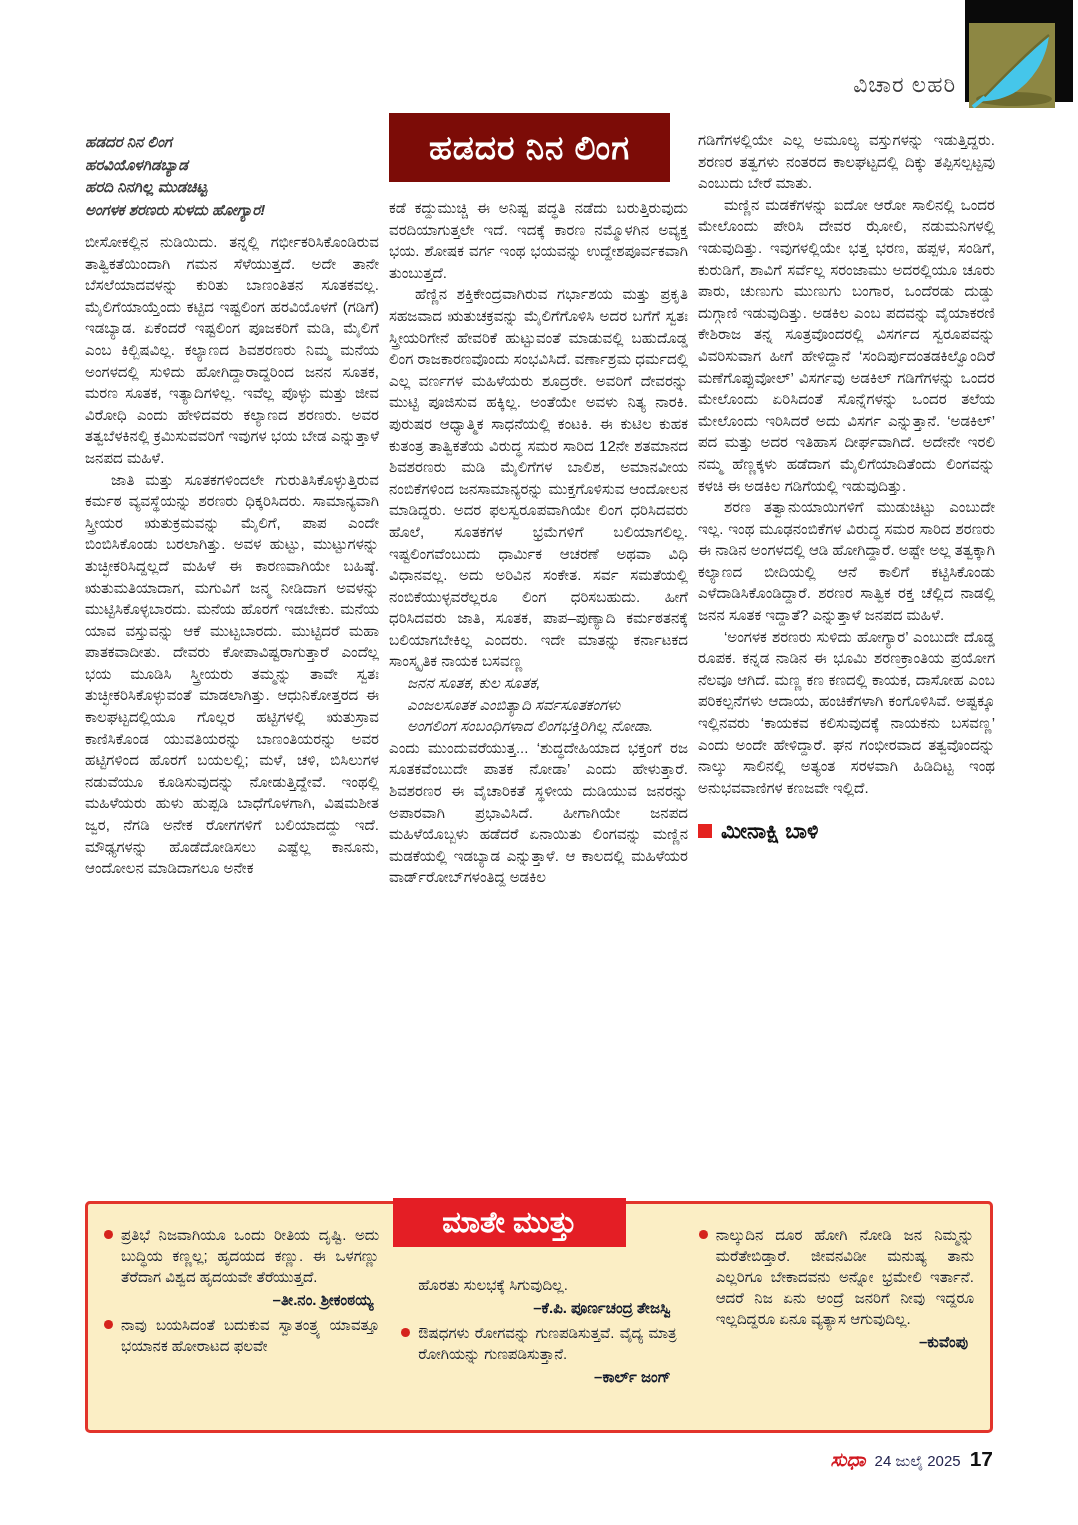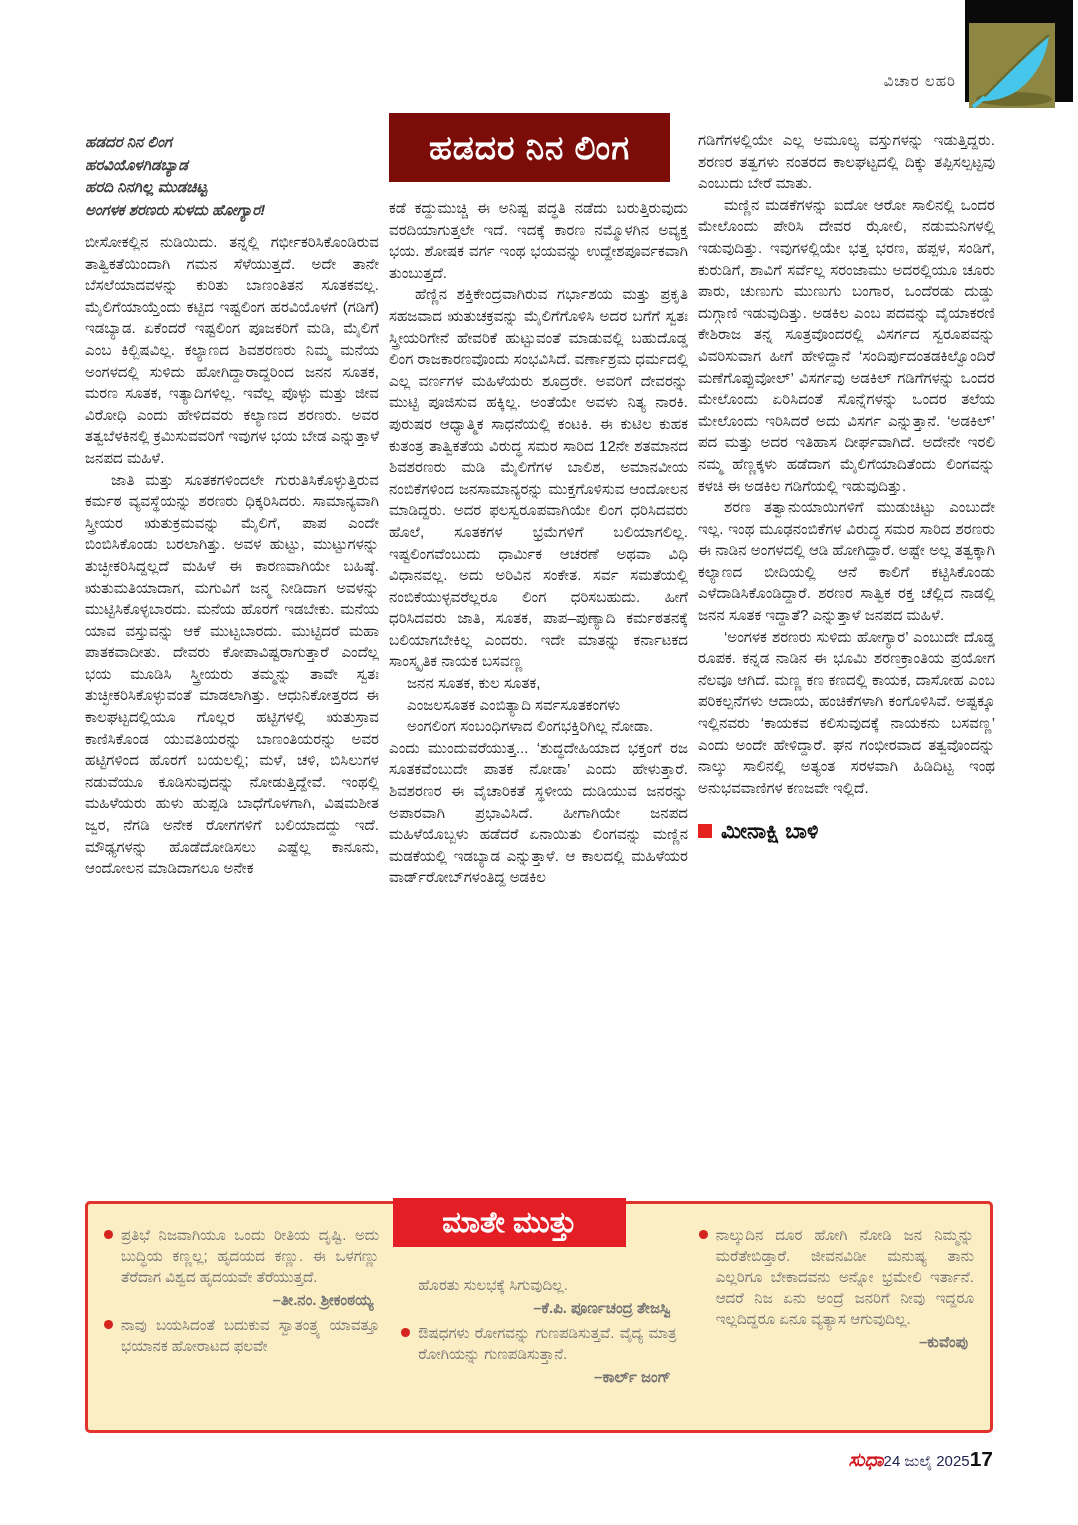--- a/index.html
+++ b/index.html
@@ -1,59 +1,59 @@
 <!DOCTYPE html>
 <html><head>
 <meta charset="utf-8">
 <style>
   html,body{margin:0;padding:0;background:#e8e8e8;}
   .page{position:relative;width:1078px;height:1525px;background:#ffffff;margin:0 auto;
         font-family:"Liberation Sans","DejaVu Sans",sans-serif;overflow:hidden;}
 
   
-  .mast-title{position:absolute;top:72px;right:122px;font-size:15px;color:#3b3b3b;
+  .mast-title{position:absolute;top:72px;right:122px;font-size:22px;color:#3b3b3b;
               letter-spacing:1px;font-weight:400;}
   .mast-logo{position:absolute;top:0;right:5px;width:108px;height:102px;background:#0a0a0a;}
   .mast-olive{position:absolute;left:4px;top:23px;width:86px;height:85px;background:#8d8743;}
   .mast-olive svg{position:absolute;left:0;top:0;}
 
   
   .headline-box{width:281px;height:69px;background:#7c0c07;display:flex;align-items:center;
                 justify-content:center;margin-bottom:15px;}
   .headline-box span{color:#ffffff;font-size:33px;font-weight:700;letter-spacing:1px;}
 
   
   .col{position:absolute;font-size:15px;line-height:21.6px;color:#1d1d1d;text-align:justify;}
   .col1{left:85px;top:131px;width:294px;}
   .col2{left:389px;top:113px;width:299px;}
   .col3{left:698px;top:129px;width:297px;}
   .poem{font-style:italic;font-weight:700;color:#3a3a3a;text-align:left;line-height:22.5px;
         margin-bottom:10px;}
   .para{margin:0 0 0 0;}
   .para.ind{text-indent:26px;}
-  .verse{text-align:left;padding-left:18px;line-height:21.6px;}
+  .verse{text-align:left;padding-left:18px;line-height:21.6px;font-style:italic;}
   .byline{margin-top:22px;text-align:left;font-size:21px;font-weight:700;color:#111;}
   .byline .sq{display:inline-block;width:14px;height:14px;background:#e42320;margin-right:9px;}
 
   
   .qbox{position:absolute;left:85px;top:1201px;width:902px;height:226px;background:#fbeec5;
         border:3px solid #e2342b;border-radius:5px;}
   .qtitle{position:absolute;left:305px;top:-6px;width:233px;height:49px;background:#e41e25;
           display:flex;align-items:center;justify-content:center;text-align:right;}
   .qtitle span{color:#ffffff;font-size:29px;font-weight:700;}
   .qcols{display:flex;gap:22px;padding:20px 16px 0 16px;}
-  .qcol{width:284px;font-size:15px;line-height:21px;color:#737373;text-align:justify;}
+  .qcol{width:284px;font-size:15px;line-height:21px;color:#0f172a;text-align:justify;}
   .qcol2{padding-top:50px;}
   .qitem{position:relative;padding-left:17px;margin-bottom:2px;}
   .qitem.nobullet{padding-left:17px;}
   .qdot{position:absolute;left:0;top:6px;width:9px;height:9px;border-radius:50%;background:#d5231d;}
   .qauthor{text-align:right;font-weight:700;padding-right:6px;margin-bottom:4px;}
 
   
-  .footer{position:absolute;top:1440px;right:85px;display:flex;align-items:baseline;}
+  .footer{position:absolute;top:1440px;right:85px;display:flex;align-items:baseline;gap:9px;}
   .footer .mag{color:#d11a21;font-family:"Liberation Serif","DejaVu Serif",serif;
                font-style:italic;font-weight:700;font-size:19px;}
   .footer .date{font-size:15px;color:#23244f;margin-top:12px;}
   .footer .pageno{font-size:21px;font-weight:700;color:#111;}
 </style>
 </head>
 <body>
 
 <div class="page">
 

